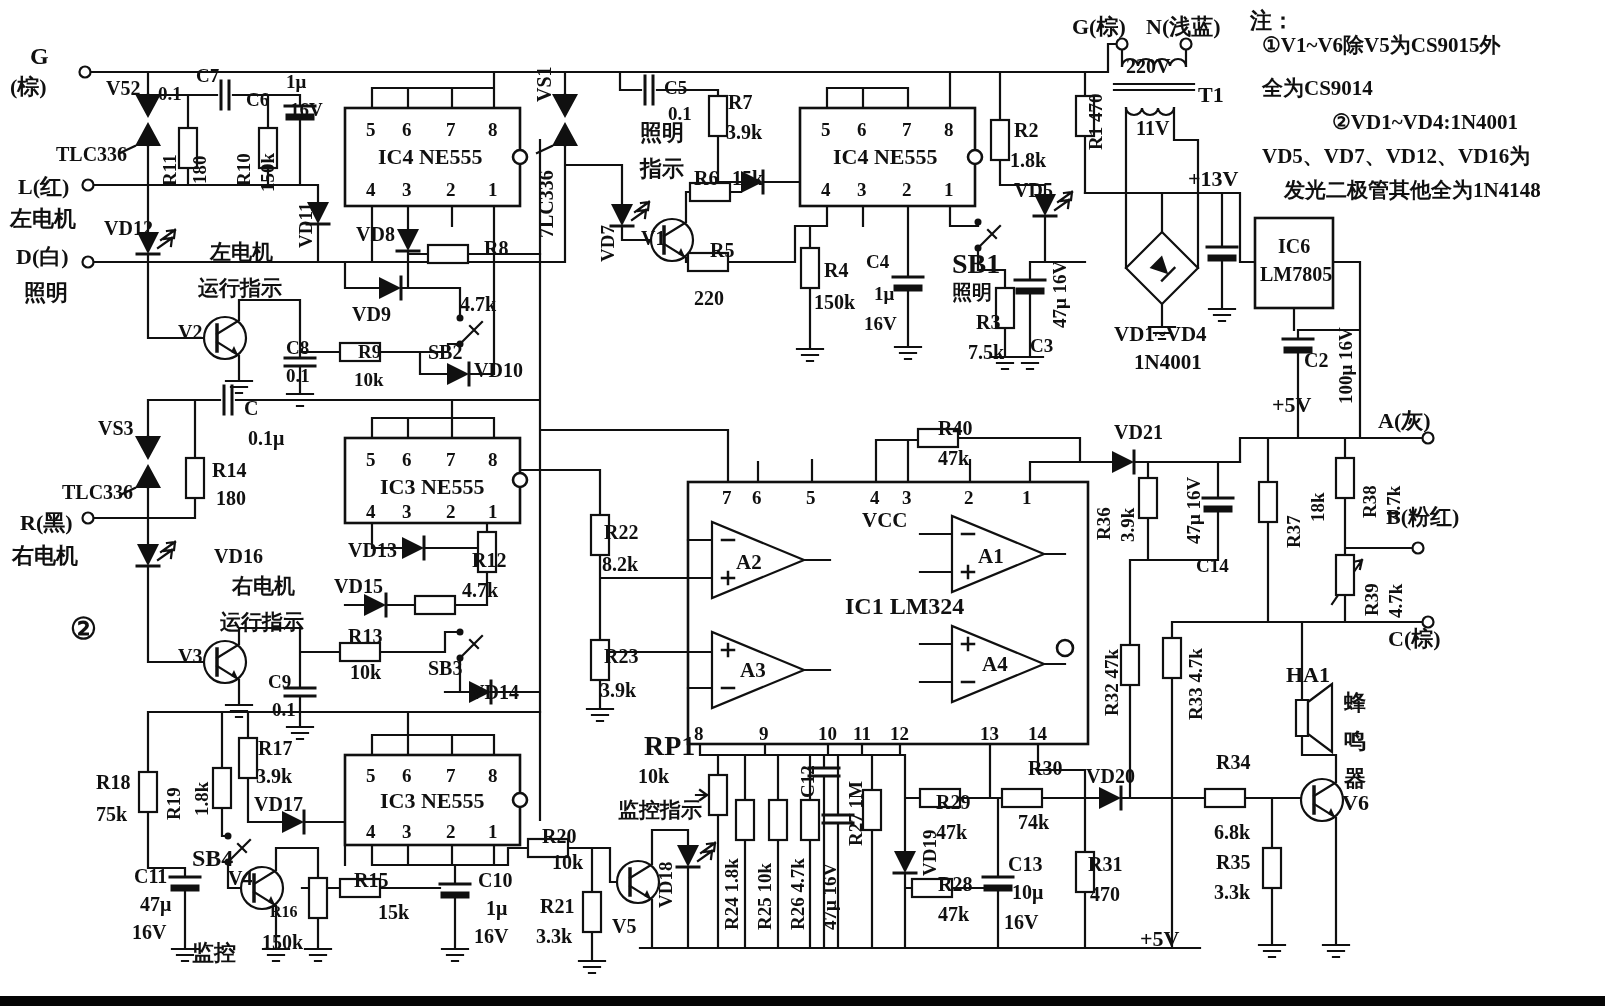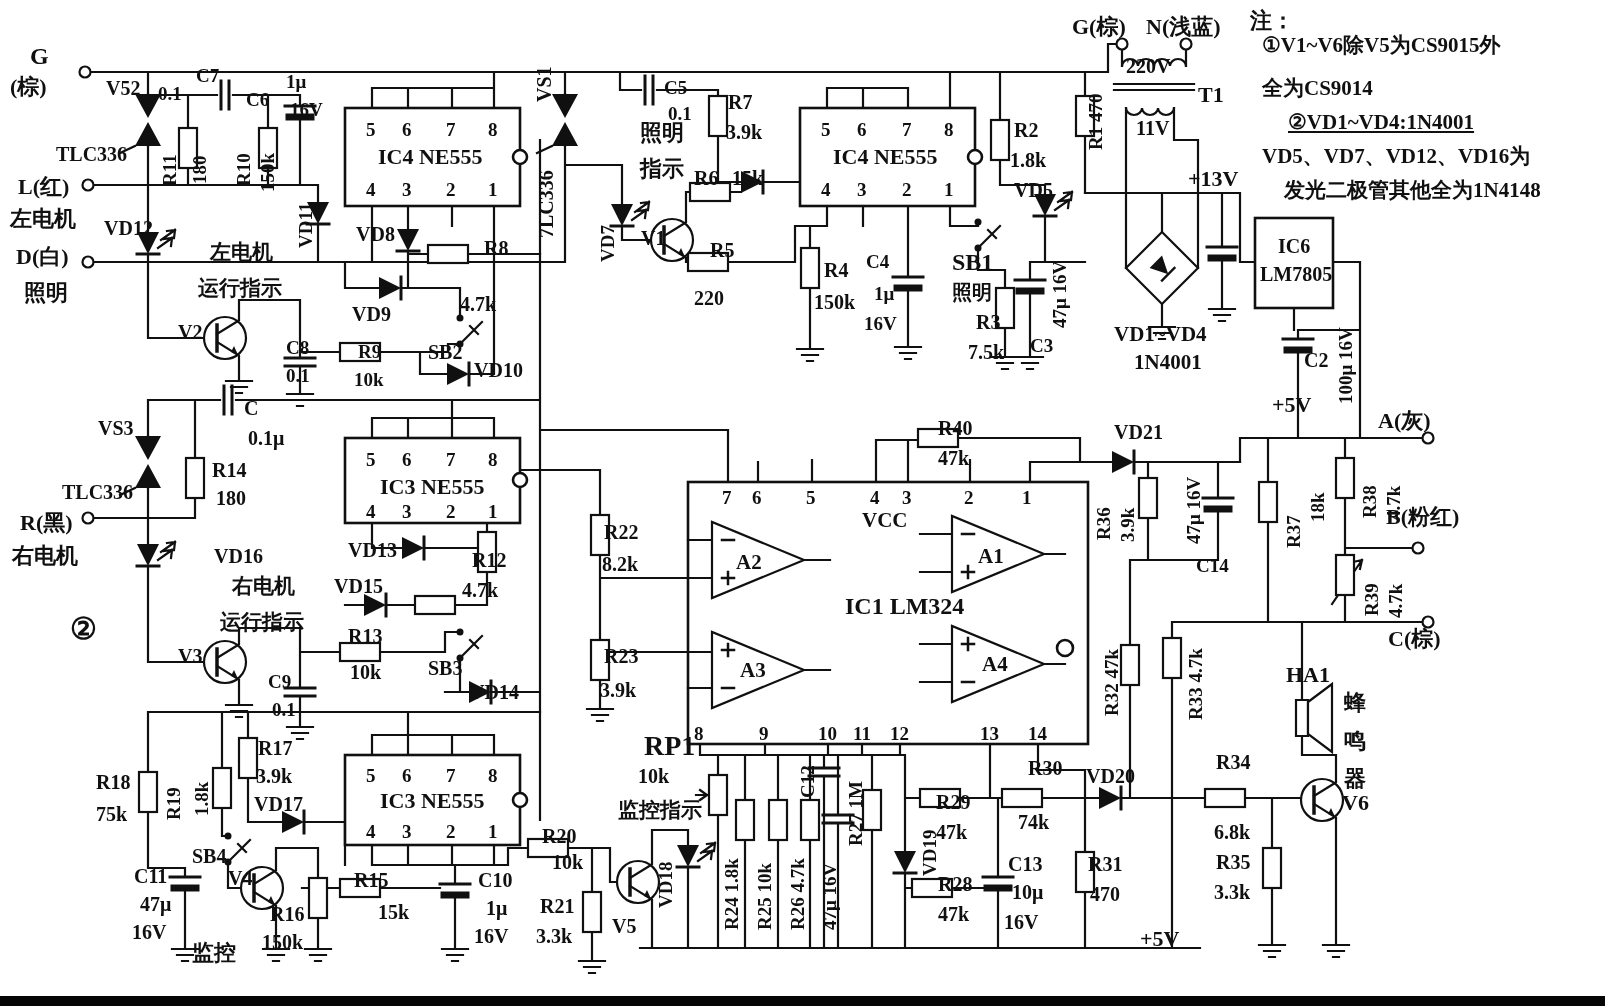--- a/index.html
+++ b/index.html
@@ -323,21 +323,21 @@
       <div class="lbl" style="left: 902px; top: 180px; font-size: 19px;">2</div>
       <div class="lbl" style="left: 944px; top: 180px; font-size: 19px;">1</div>
       <div class="lbl" style="left: 1014px; top: 120px; font-size: 20px;">R2</div>
       <div class="lbl" style="left: 1010px; top: 150px; font-size: 20px;">1.8k</div>
       <div class="lbl" style="left: 1014px; top: 180px; font-size: 20px;">VD5</div>
       <div class="lbl" style="left: 824px; top: 260px; font-size: 20px;">R4</div>
       <div class="lbl" style="left: 814px; top: 292px; font-size: 20px;">150k</div>
       <div class="lbl" style="left: 866px; top: 252px; font-size: 19px;">C4</div>
       <div class="lbl" style="left: 874px; top: 284px; font-size: 19px;">1μ</div>
       <div class="lbl" style="left: 864px; top: 314px; font-size: 19px;">16V</div>
-      <div class="lbl" style="left: 952px; top: 250px; font-size: 24px;">SB1</div>
+      <div class="lbl" style="left: 952px; top: 250px; font-size: 28px;">SB1</div>
       <div class="lbl" style="left: 952px; top: 282px; font-size: 20px;">照明</div>
       <div class="lbl" style="left: 976px; top: 312px; font-size: 20px;">R3</div>
       <div class="lbl" style="left: 968px; top: 342px; font-size: 20px;">7.5k</div>
       <div class="lbl v" style="left: 1050px; top: 328px; font-size: 19px;">47μ 16V</div>
       <div class="lbl" style="left: 1030px; top: 336px; font-size: 19px;">C3</div>
       <div class="lbl v" style="left: 1086px; top: 150px; font-size: 19px;">R1 470</div>
       <div class="lbl" style="left: 1072px; top: 16px; font-size: 22px;">G(棕)</div>
       <div class="lbl" style="left: 1146px; top: 16px; font-size: 22px;">N(浅蓝)</div>
       <div class="lbl" style="left: 1126px; top: 56px; font-size: 20px;">220V</div>
       <div class="lbl" style="left: 1136px; top: 118px; font-size: 20px;">11V</div>
@@ -347,21 +347,21 @@
       <div class="lbl" style="left: 1260px; top: 264px; font-size: 20px;">LM7805</div>
       <div class="lbl" style="left: 1114px; top: 324px; font-size: 21px;">VD1~VD4</div>
       <div class="lbl" style="left: 1134px; top: 352px; font-size: 21px;">1N4001</div>
       <div class="lbl" style="left: 1304px; top: 350px; font-size: 20px;">C2</div>
       <div class="lbl v" style="left: 1336px; top: 404px; font-size: 19px;">100μ 16V</div>
       <div class="lbl" style="left: 1272px; top: 394px; font-size: 22px;">+5V</div>
       <div class="lbl" style="left: 1378px; top: 410px; font-size: 22px;">A(灰)</div>
       <div class="lbl" style="left: 1250px; top: 10px; font-size: 22px;">注：</div>
       <div class="lbl" style="left: 1262px; top: 35px; font-size: 21px;">①V1~V6除V5为CS9015外</div>
       <div class="lbl" style="left: 1262px; top: 78px; font-size: 21px;">全为CS9014</div>
-      <div class="lbl" style="left: 1288px; top: 112px; font-size: 21px; text-decoration: underline;">②VD1~VD4:1N4001</div>
+      <div class="lbl" style="left: 1332px; top: 112px; font-size: 21px;">②VD1~VD4:1N4001</div>
       <div class="lbl" style="left: 1262px; top: 146px; font-size: 21px;">VD5、VD7、VD12、VD16为</div>
       <div class="lbl" style="left: 1284px; top: 180px; font-size: 21px;">发光二极管其他全为1N4148</div>
       <div class="lbl" style="left: 98px; top: 418px; font-size: 20px;">VS3</div>
       <div class="lbl" style="left: 244px; top: 398px; font-size: 20px;">C</div>
       <div class="lbl" style="left: 248px; top: 428px; font-size: 20px;">0.1μ</div>
       <div class="lbl" style="left: 212px; top: 460px; font-size: 20px;">R14</div>
       <div class="lbl" style="left: 216px; top: 488px; font-size: 20px;">180</div>
       <div class="lbl" style="left: 62px; top: 482px; font-size: 20px;">TLC336</div>
       <div class="lbl" style="left: 20px; top: 512px; font-size: 22px;">R(黑)</div>
       <div class="lbl" style="left: 12px; top: 545px; font-size: 22px;">右电机</div>
@@ -471,26 +471,26 @@
       <div class="lbl" style="left: 254px; top: 794px; font-size: 20px;">VD17</div>
       <div class="lbl" style="left: 366px; top: 766px; font-size: 19px;">5</div>
       <div class="lbl" style="left: 402px; top: 766px; font-size: 19px;">6</div>
       <div class="lbl" style="left: 446px; top: 766px; font-size: 19px;">7</div>
       <div class="lbl" style="left: 488px; top: 766px; font-size: 19px;">8</div>
       <div class="lbl" style="left: 380px; top: 790px; font-size: 22px;">IC3 NE555</div>
       <div class="lbl" style="left: 366px; top: 822px; font-size: 19px;">4</div>
       <div class="lbl" style="left: 402px; top: 822px; font-size: 19px;">3</div>
       <div class="lbl" style="left: 446px; top: 822px; font-size: 19px;">2</div>
       <div class="lbl" style="left: 488px; top: 822px; font-size: 19px;">1</div>
-      <div class="lbl" style="left: 192px; top: 846px; font-size: 20px;">SB4</div>
+      <div class="lbl" style="left: 192px; top: 846px; font-size: 24px;">SB4</div>
       <div class="lbl" style="left: 134px; top: 866px; font-size: 20px;">C11</div>
       <div class="lbl" style="left: 140px; top: 894px; font-size: 20px;">47μ</div>
       <div class="lbl" style="left: 132px; top: 922px; font-size: 20px;">16V</div>
       <div class="lbl" style="left: 228px; top: 868px; font-size: 20px;">V4</div>
-      <div class="lbl" style="left: 270px; top: 904px; font-size: 20px;">R16</div>
+      <div class="lbl" style="left: 270px; top: 904px; font-size: 16px;">R16</div>
       <div class="lbl" style="left: 262px; top: 932px; font-size: 20px;">150k</div>
       <div class="lbl" style="left: 354px; top: 870px; font-size: 20px;">R15</div>
       <div class="lbl" style="left: 378px; top: 902px; font-size: 20px;">15k</div>
       <div class="lbl" style="left: 478px; top: 870px; font-size: 20px;">C10</div>
       <div class="lbl" style="left: 486px; top: 898px; font-size: 20px;">1μ</div>
       <div class="lbl" style="left: 474px; top: 926px; font-size: 20px;">16V</div>
       <div class="lbl" style="left: 542px; top: 826px; font-size: 20px;">R20</div>
       <div class="lbl" style="left: 552px; top: 852px; font-size: 20px;">10k</div>
       <div class="lbl" style="left: 540px; top: 896px; font-size: 20px;">R21</div>
       <div class="lbl" style="left: 536px; top: 926px; font-size: 20px;">3.3k</div>

